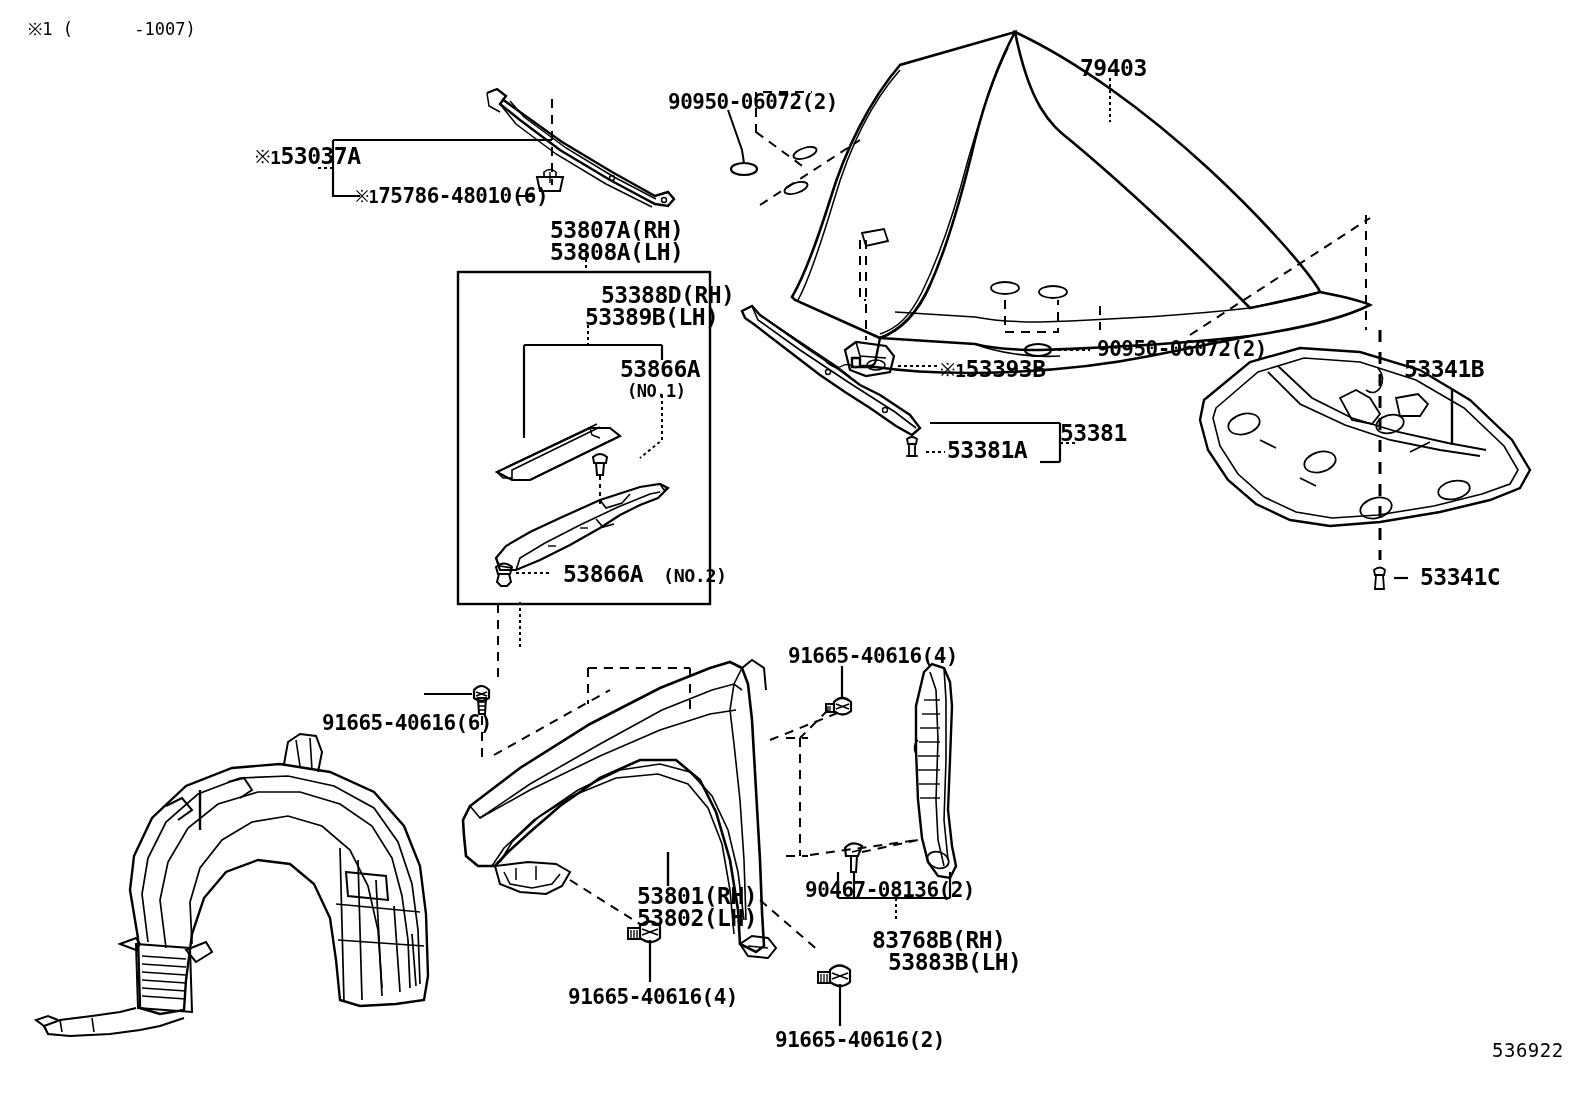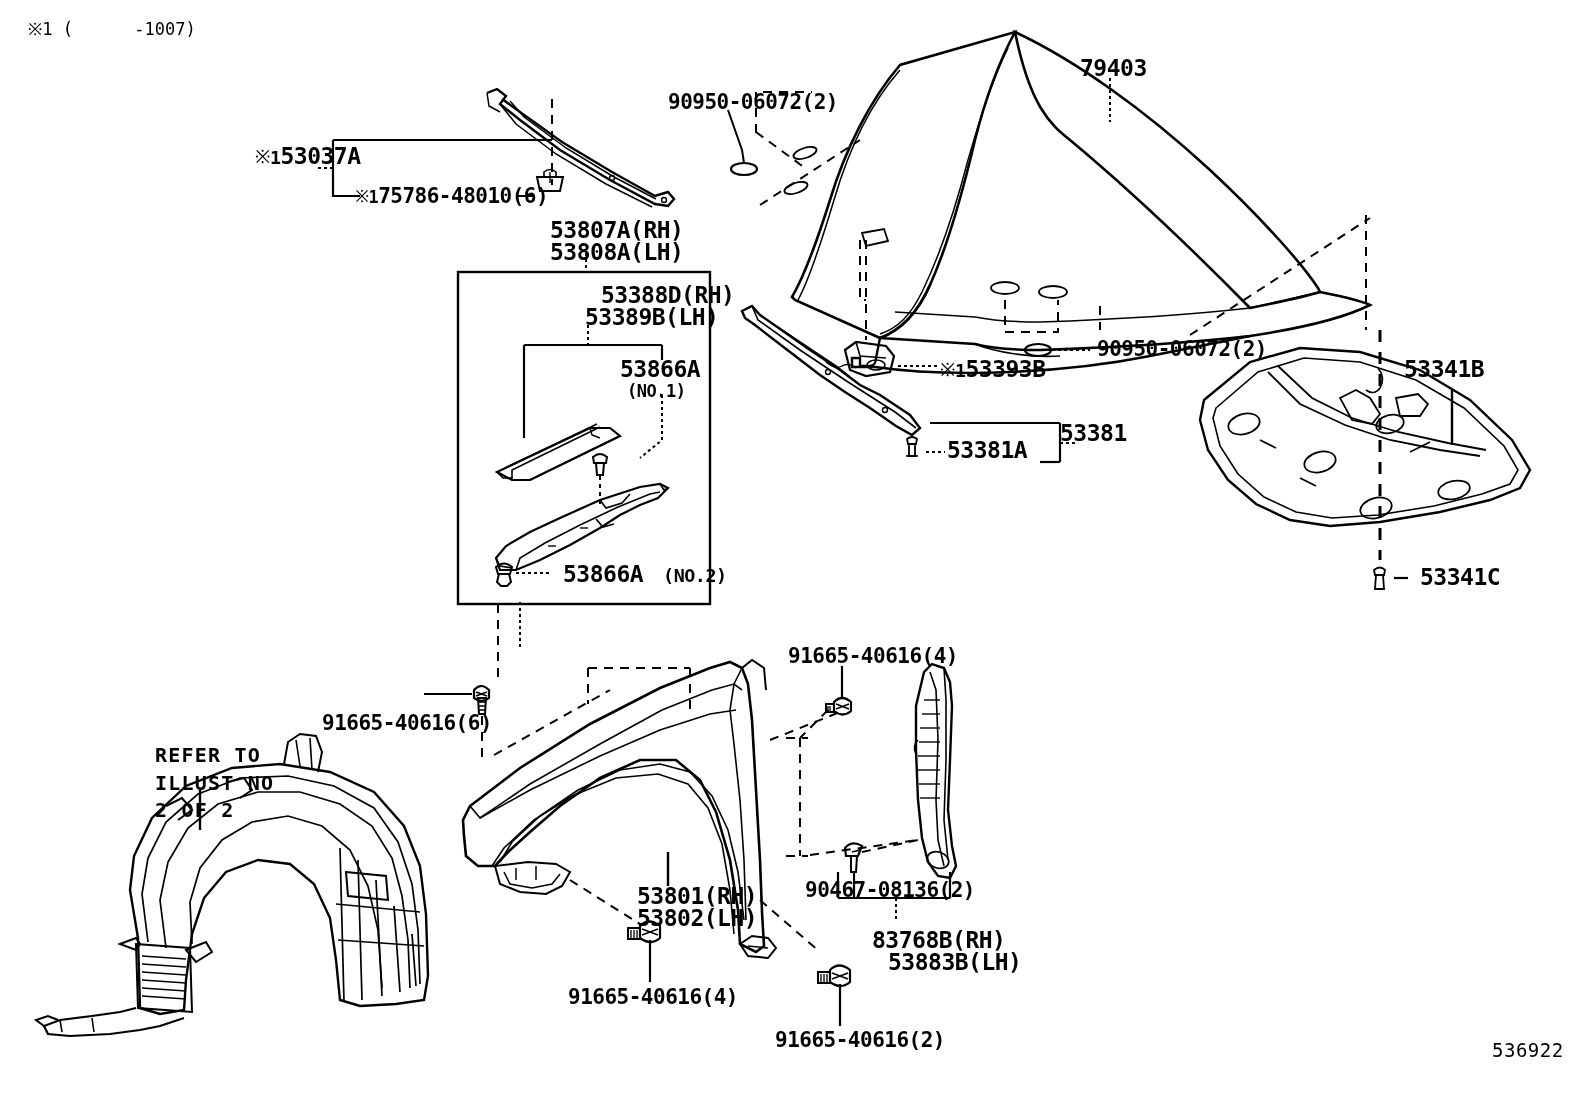--- a/index.html
+++ b/index.html
@@ -448,21 +448,20 @@
   <div class="lbl big" style="left:947px; top:438px;">53381A</div>
   <div class="lbl big" style="left:1060px; top:421px;">53381</div>
 
   <div class="lbl big" style="left:1404px; top:357px;">53341B</div>
   <div class="lbl big" style="left:1420px; top:565px;">53341C</div>
 
   <div class="lbl mid" style="left:286px; top:712px;margin-left:36px;">91665-40616(6)</div>
 
   <div class="lbl mid" style="left:788px; top:645px;">91665-40616(4)</div>
 
-  <div class="lbl note" style="left:155px; top:742px; line-height:1.38;">REFER TO<br>ILLUST NO<br>2 OF 2</div>
 
   <div class="lbl big" style="left:637px; top:884px;">53801(RH)</div>
   <div class="lbl big" style="left:637px; top:906px;">53802(LH)</div>
 
   <div class="lbl mid" style="left:805px; top:879px;">90467-08136(2)</div>
 
   <div class="lbl big" style="left:872px; top:928px;">83768B(RH)</div>
   <div class="lbl big" style="left:872px; top:950px;margin-left:16px;">53883B(LH)</div>
 
   <div class="lbl mid" style="left:568px; top:986px;">91665-40616(4)</div>

